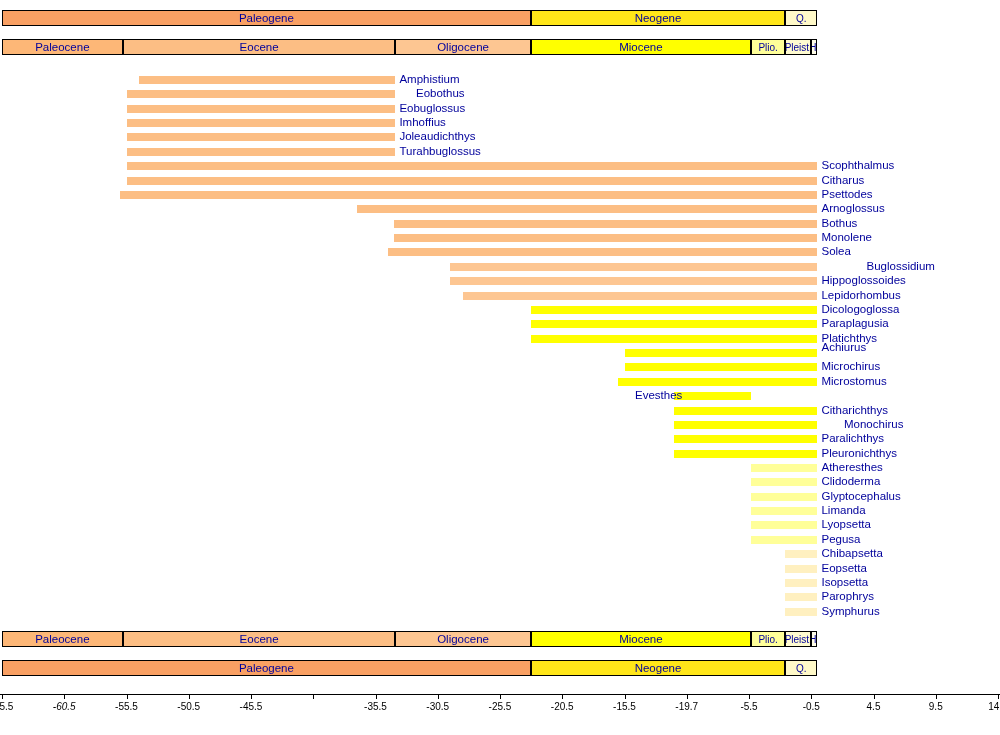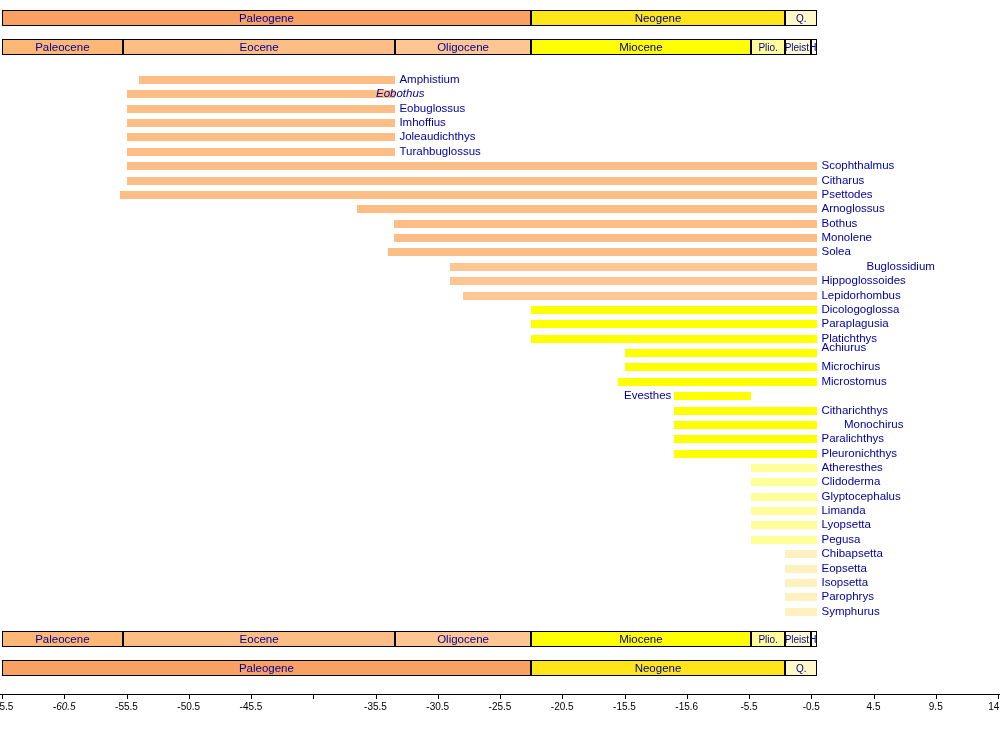--- a/index.html
+++ b/index.html
@@ -114,21 +114,21 @@
       </div>
       <div class="band-cell narrow" style="left: 811.25px; width: 6.225px; background: rgb(255, 253, 232);">
         <span>H.</span>
       </div>
     </div>
 
   <div id="bars-layer">
       <div class="taxon-bar" style="left: 138.95px; width: 256.47px; top: 76px; background: rgb(252, 190, 132);"></div>
       <div class="taxon-label right" style="top: 74px; left: 399.42px;">Amphistium</div>
       <div class="taxon-bar" style="left: 126.5px; width: 268.92px; top: 90.37px; background: rgb(252, 190, 132);"></div>
-      <div class="taxon-label right" style="top: 88.37px; left: 376px; font-style: italic;">Eobothus</div>
+      <div class="taxon-label right" style="top: 88.37px; left: 416px;">Eobothus</div>
       <div class="taxon-bar" style="left: 126.5px; width: 268.92px; top: 104.74px; background: rgb(252, 190, 132);"></div>
       <div class="taxon-label right" style="top: 102.74px; left: 399.42px;">Eobuglossus</div>
       <div class="taxon-bar" style="left: 126.5px; width: 268.92px; top: 119.11px; background: rgb(252, 190, 132);"></div>
       <div class="taxon-label right" style="top: 117.11px; left: 399.42px;">Imhoffius</div>
       <div class="taxon-bar" style="left: 126.5px; width: 268.92px; top: 133.48px; background: rgb(252, 190, 132);"></div>
       <div class="taxon-label right" style="top: 131.48px; left: 399.42px;">Joleaudichthys</div>
       <div class="taxon-bar" style="left: 126.5px; width: 268.92px; top: 147.85px; background: rgb(252, 190, 132);"></div>
       <div class="taxon-label right" style="top: 145.85px; left: 399.42px;">Turahbuglossus</div>
       <div class="taxon-bar" style="left: 126.5px; width: 690.975px; top: 162.22px; background: rgb(252, 190, 132);"></div>
       <div class="taxon-label right" style="top: 160.22px; left: 821.475px;">Scophthalmus</div>
@@ -156,21 +156,21 @@
       <div class="taxon-label right" style="top: 318.29px; left: 821.475px;">Paraplagusia</div>
       <div class="taxon-bar" style="left: 531.125px; width: 286.35px; top: 334.66px; background: rgb(255, 255, 0);"></div>
       <div class="taxon-label right" style="top: 332.66px; left: 821.475px;">Platichthys</div>
       <div class="taxon-bar" style="left: 624.5px; width: 192.975px; top: 349.03px; background: rgb(255, 255, 0);"></div>
       <div class="taxon-label right" style="top: 342px; left: 821.475px; text-align: right;">Achiurus</div>
       <div class="taxon-bar" style="left: 624.5px; width: 192.975px; top: 363.4px; background: rgb(255, 255, 0);"></div>
       <div class="taxon-label right" style="top: 361.4px; left: 821.475px;">Microchirus</div>
       <div class="taxon-bar" style="left: 618.275px; width: 199.2px; top: 377.77px; background: rgb(255, 255, 0);"></div>
       <div class="taxon-label right" style="top: 375.77px; left: 821.475px;">Microstomus</div>
       <div class="taxon-bar" style="left: 674.3px; width: 77.19px; top: 392.14px; background: rgb(255, 255, 0);"></div>
-      <div class="taxon-label left" style="top: 390.14px; left: 1px; width: 670.3px; text-align: right;">Evesthes</div>
+      <div class="taxon-label left" style="top: 390.14px; left: 12px; width: 670.3px; text-align: right;">Evesthes</div>
       <div class="taxon-bar" style="left: 674.3px; width: 143.175px; top: 406.51px; background: rgb(255, 255, 0);"></div>
       <div class="taxon-label right" style="top: 404.51px; left: 821.475px;">Citharichthys</div>
       <div class="taxon-bar" style="left: 674.3px; width: 143.175px; top: 420.88px; background: rgb(255, 255, 0);"></div>
       <div class="taxon-label right" style="top: 418.88px; left: 844px;">Monochirus</div>
       <div class="taxon-bar" style="left: 674.3px; width: 143.175px; top: 435.25px; background: rgb(255, 255, 0);"></div>
       <div class="taxon-label right" style="top: 433.25px; left: 821.475px;">Paralichthys</div>
       <div class="taxon-bar" style="left: 674.3px; width: 143.175px; top: 449.62px; background: rgb(255, 255, 0);"></div>
       <div class="taxon-label right" style="top: 447.62px; left: 821.475px;">Pleuronichthys</div>
       <div class="taxon-bar" style="left: 751.49px; width: 65.985px; top: 463.99px; background: rgb(255, 255, 153);"></div>
       <div class="taxon-label right" style="top: 461.99px; left: 821.475px;">Atheresthes</div>
@@ -249,21 +249,21 @@
       <div class="tick-label" style="left: 375.5px; top: 701px;">-35.5</div>
       <div class="tick" style="left: 437.75px; top: 694px;"></div>
       <div class="tick-label" style="left: 437.75px; top: 701px;">-30.5</div>
       <div class="tick" style="left: 500px; top: 694px;"></div>
       <div class="tick-label" style="left: 500px; top: 701px;">-25.5</div>
       <div class="tick" style="left: 562.25px; top: 694px;"></div>
       <div class="tick-label" style="left: 562.25px; top: 701px;">-20.5</div>
       <div class="tick" style="left: 624.5px; top: 694px;"></div>
       <div class="tick-label" style="left: 624.5px; top: 701px;">-15.5</div>
       <div class="tick" style="left: 686.75px; top: 694px;"></div>
-      <div class="tick-label" style="left: 686.75px; top: 701px;">-15.6</div>
+      <div class="tick-label" style="left: 686.75px; top: 701px;">-19.7</div>
       <div class="tick" style="left: 749px; top: 694px;"></div>
       <div class="tick-label" style="left: 749px; top: 701px;">-5.5</div>
       <div class="tick" style="left: 811.25px; top: 694px;"></div>
       <div class="tick-label" style="left: 811.25px; top: 701px;">-0.5</div>
       <div class="tick" style="left: 873.5px; top: 694px;"></div>
       <div class="tick-label" style="left: 873.5px; top: 701px;">4.5</div>
       <div class="tick" style="left: 935.75px; top: 694px;"></div>
       <div class="tick-label" style="left: 935.75px; top: 701px;">9.5</div>
       <div class="tick" style="left: 998px; top: 694px;"></div>
       <div class="tick-label" style="left: 998px; top: 701px;">14.5</div>

